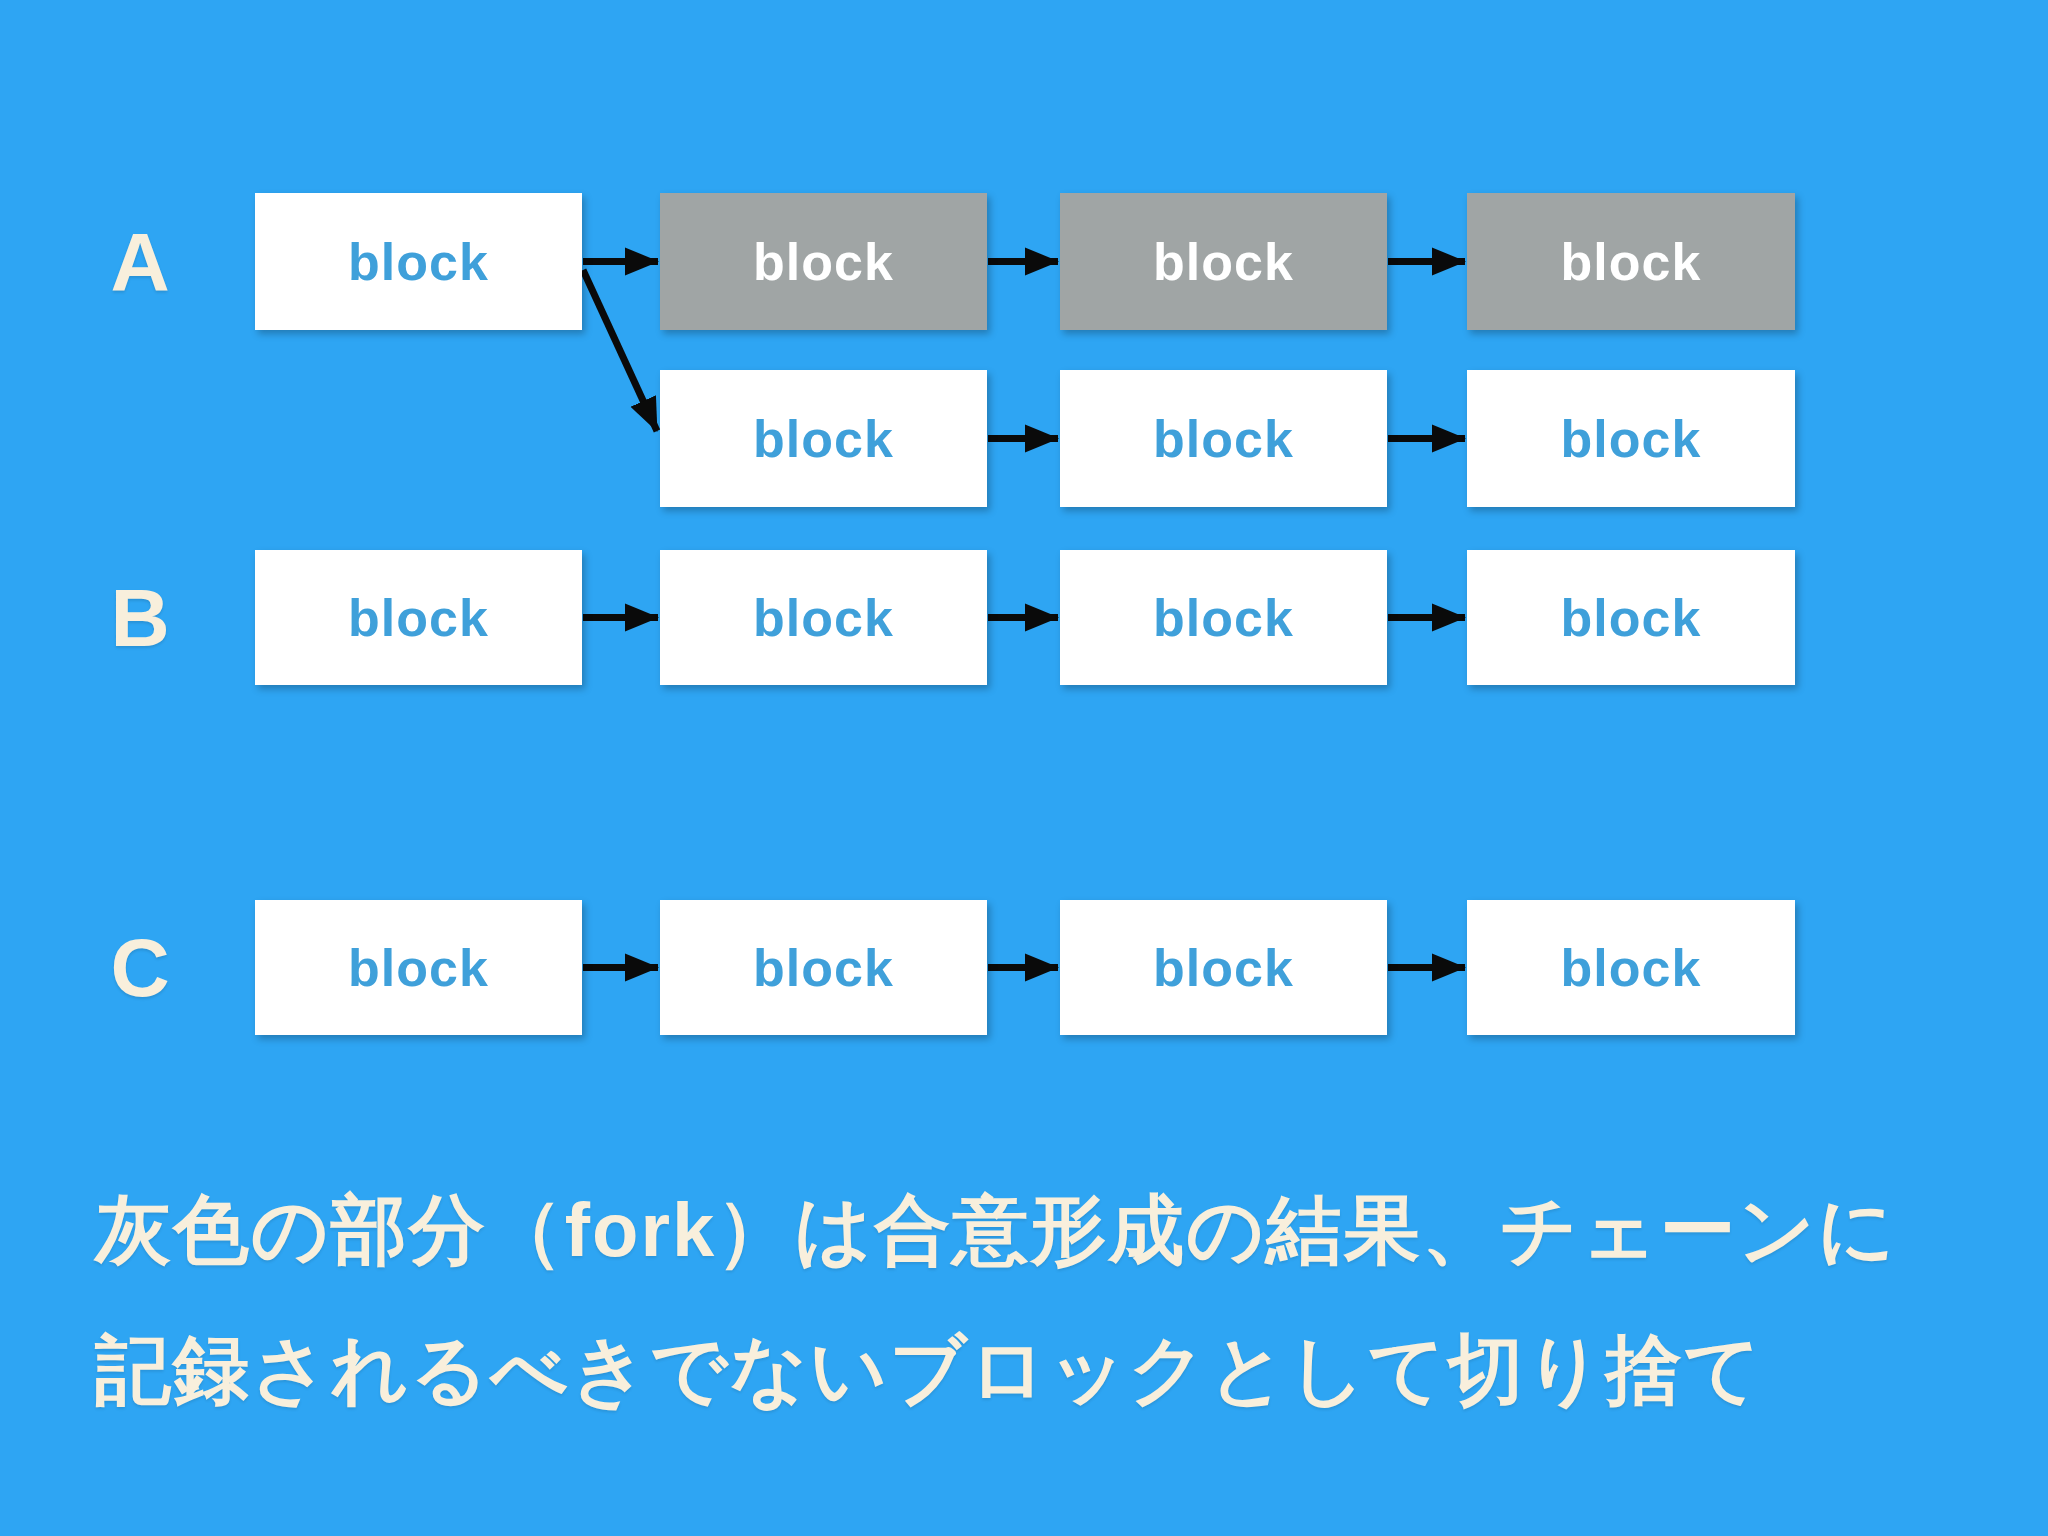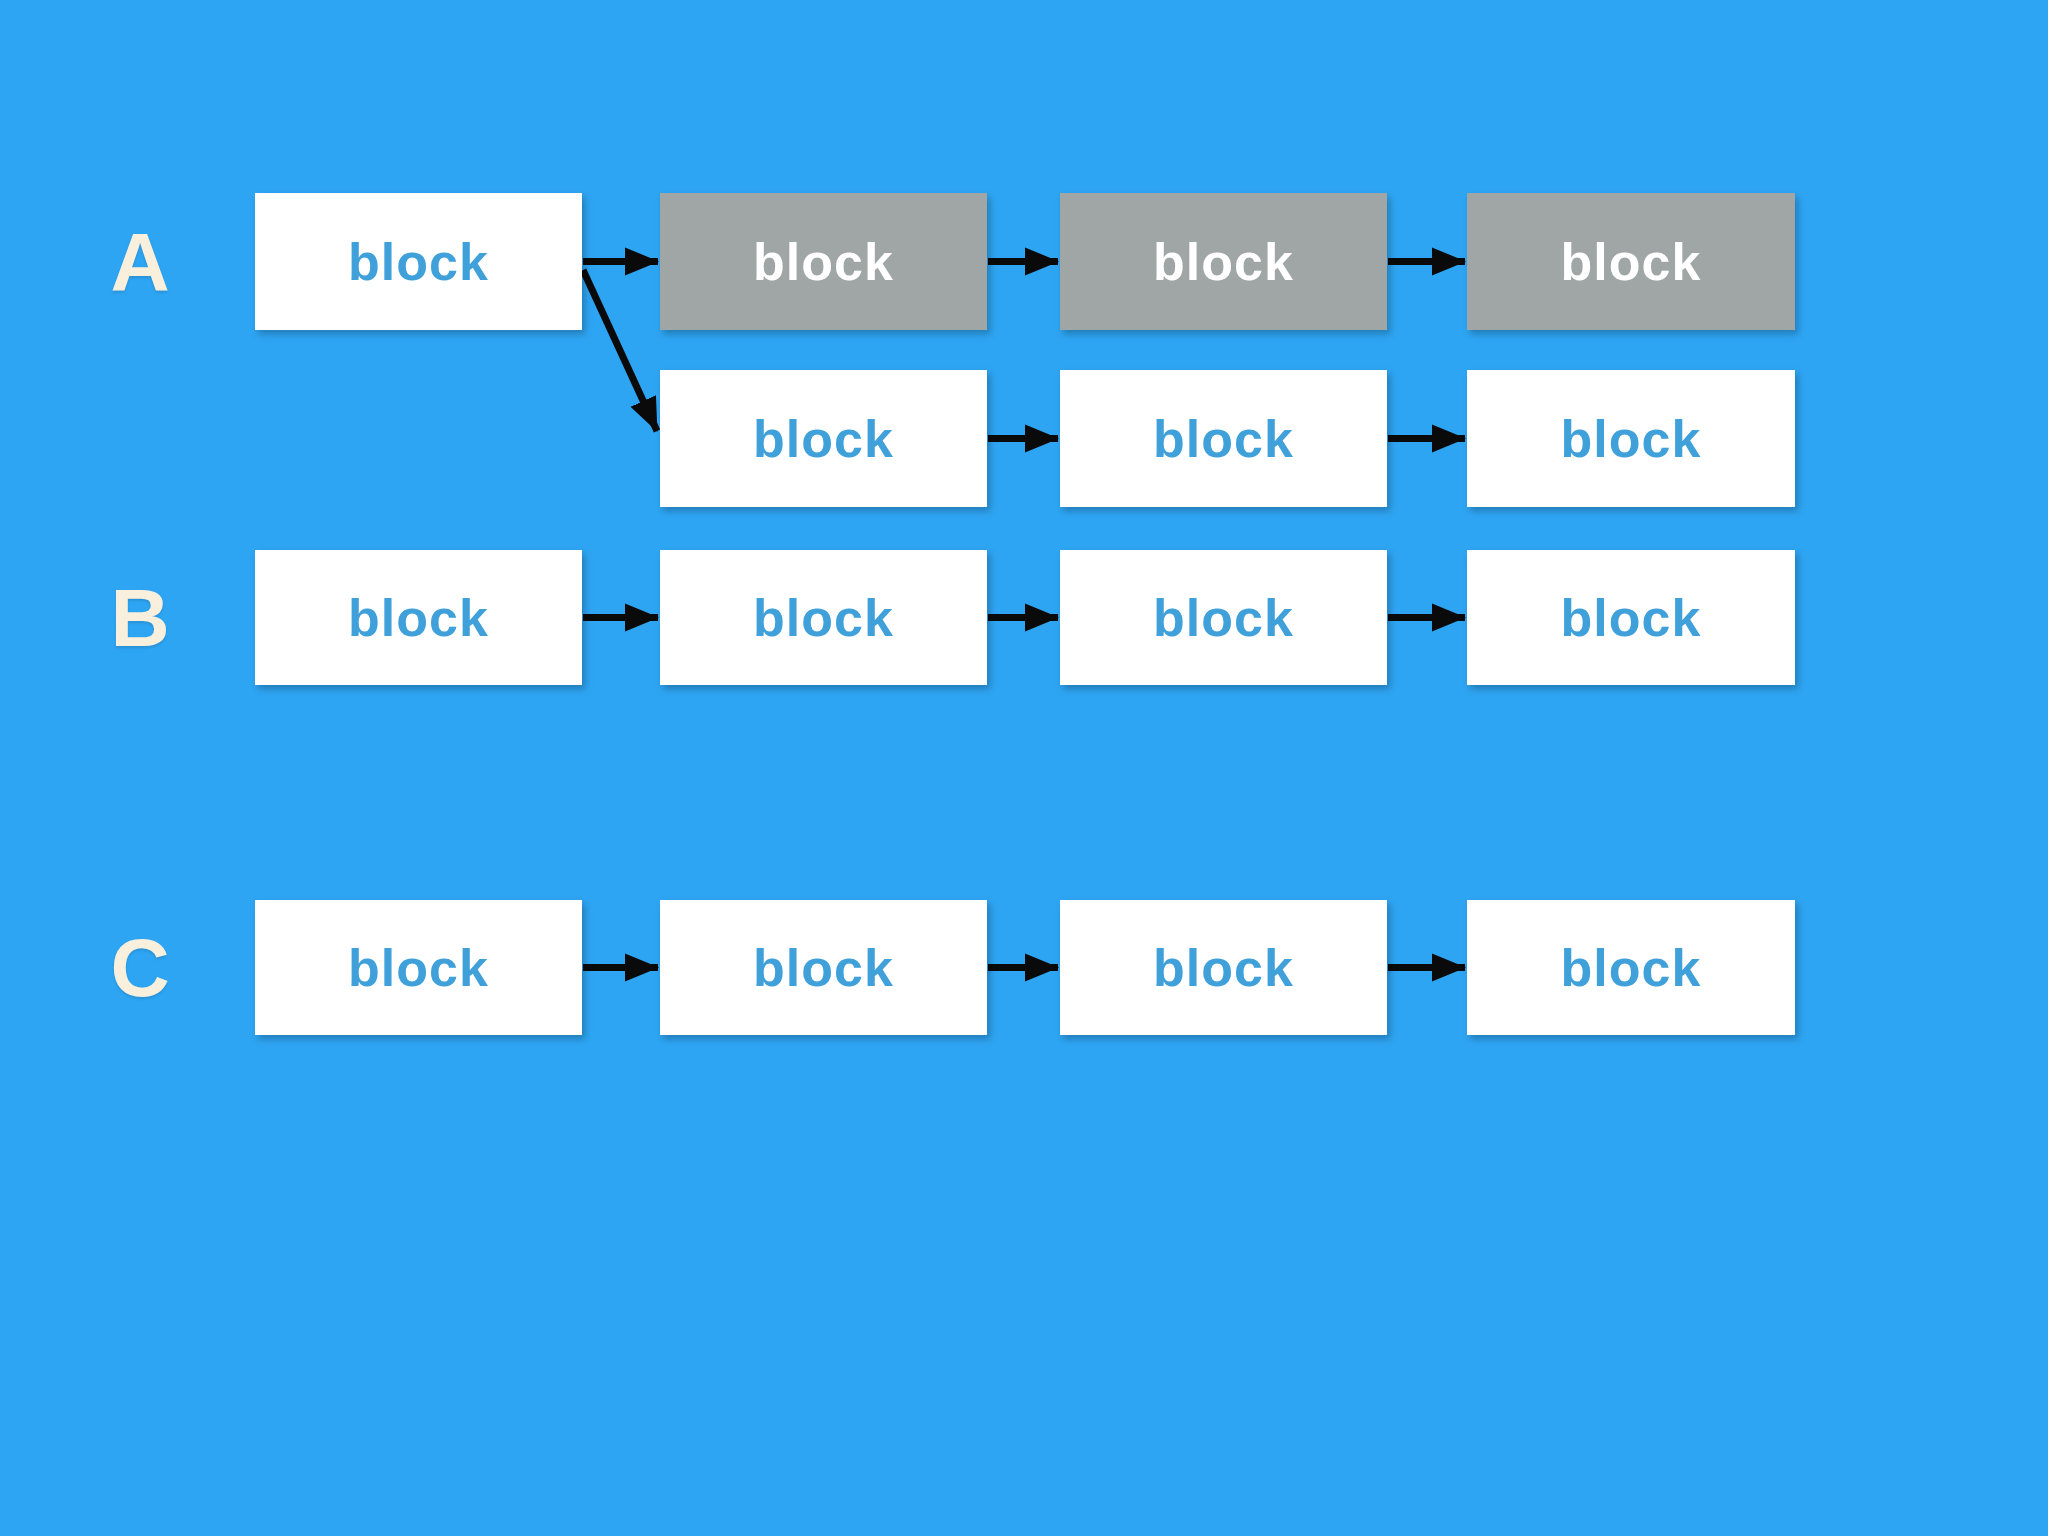--- a/index.html
+++ b/index.html
@@ -101,13 +101,17 @@
       <div class="block white" style="left: 660px; top: 550px; width: 327px; height: 135px;">block</div>
       <div class="block white" style="left: 1060px; top: 550px; width: 327px; height: 135px;">block</div>
       <div class="block white" style="left: 1467px; top: 550px; width: 328px; height: 135px;">block</div>
       <div class="chain-label" style="left: 140px; top: 967.5px;">C</div>
       <div class="block white" style="left: 255px; top: 900px; width: 327px; height: 135px;">block</div>
       <div class="block white" style="left: 660px; top: 900px; width: 327px; height: 135px;">block</div>
       <div class="block white" style="left: 1060px; top: 900px; width: 327px; height: 135px;">block</div>
       <div class="block white" style="left: 1467px; top: 900px; width: 328px; height: 135px;">block</div>
     </div>
 
+  <div class="caption">
+    <div>灰色の部分（fork）は合意形成の結果、チェーンに</div>
+    <div>記録されるべきでないブロックとして切り捨て</div>
+  </div>
 </div>
 
 </body></html>

